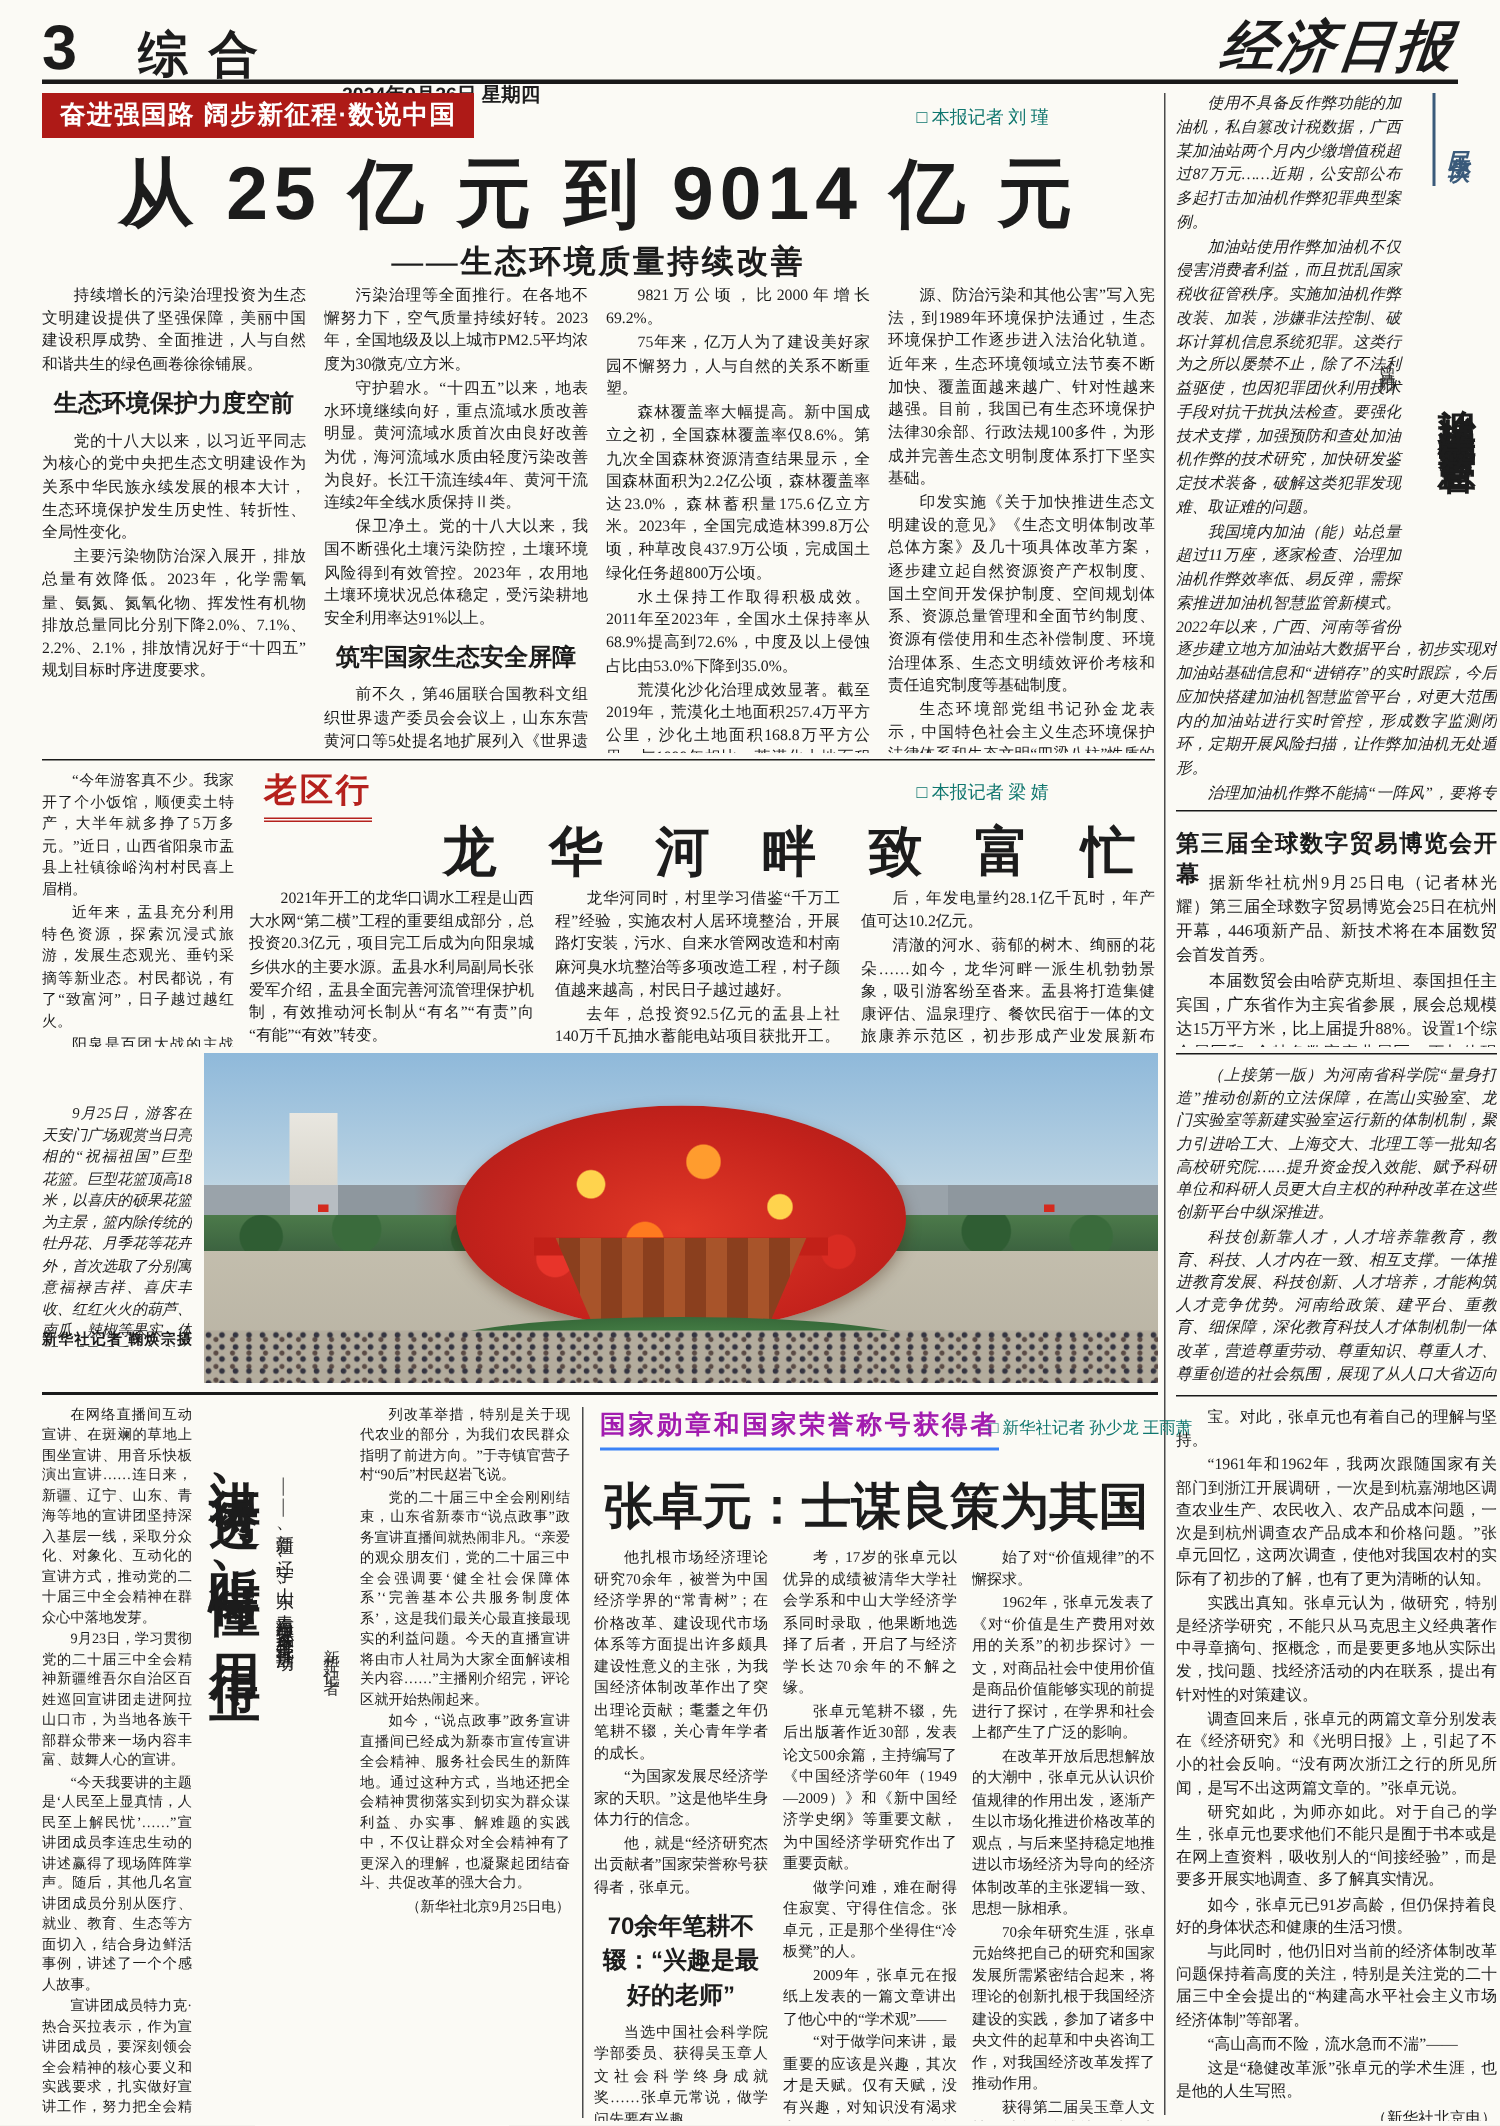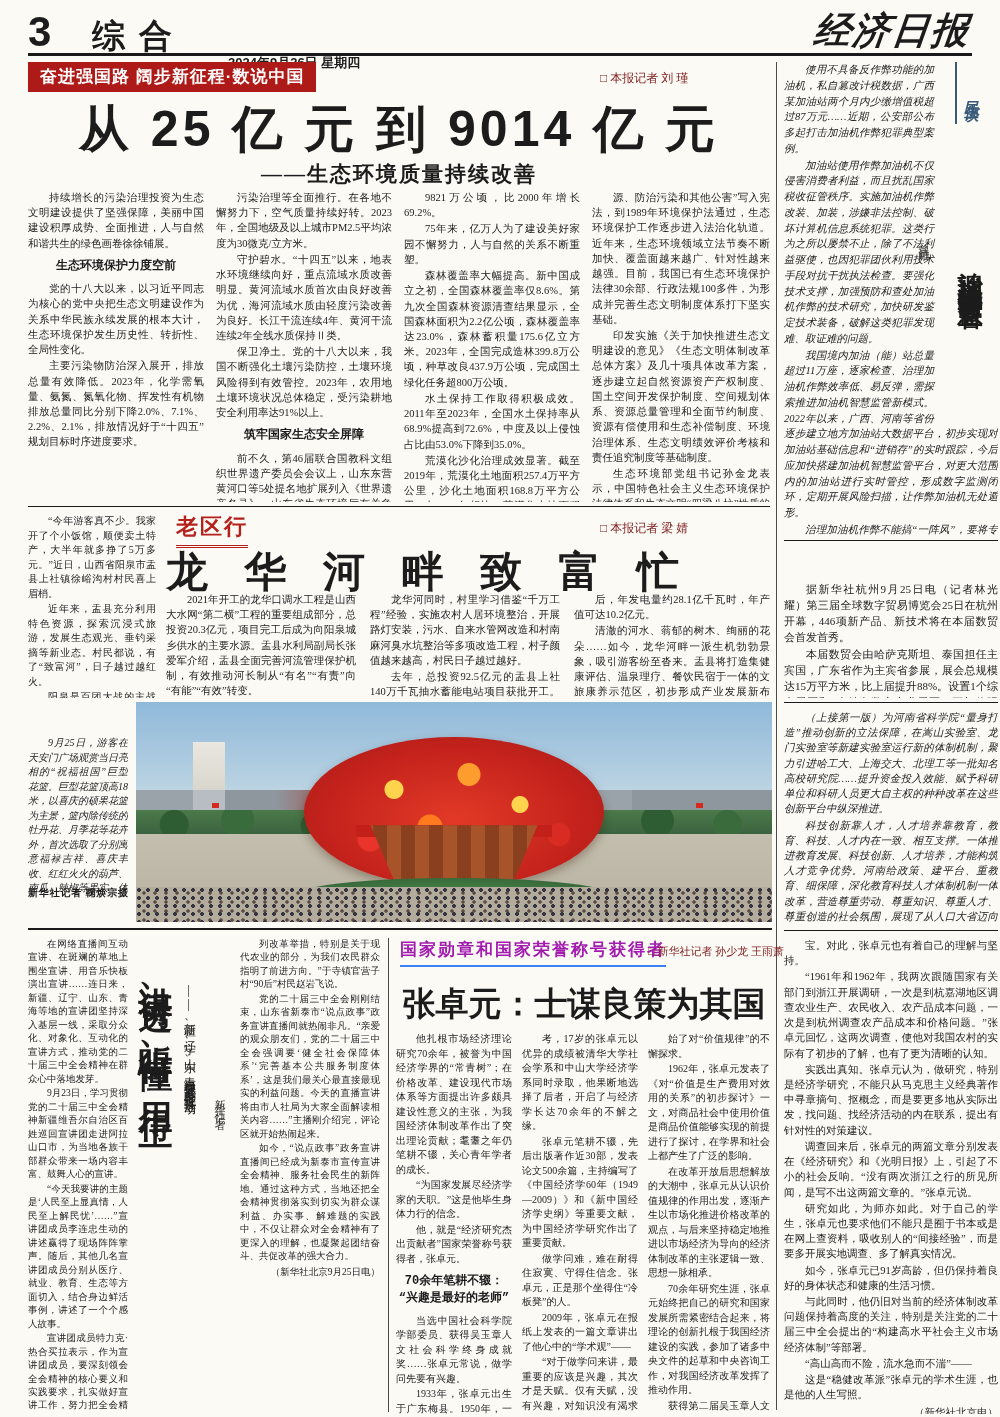--- a/index.html
+++ b/index.html
@@ -9,40 +9,40 @@
   .hrule{position:absolute;background:#1a1a1a;height:1px;}
   .vrule{position:absolute;background:#4a4a4a;width:1px;}
   
   .pagenum{font-family:"Liberation Sans",sans-serif;font-weight:900;font-size:42px;}
   .section-name{font-family:"Liberation Sans",sans-serif;font-weight:900;font-size:33px;letter-spacing:14px;}
   .date{font-family:"Liberation Sans",sans-serif;font-size:13px;font-weight:bold;margin-top:20px;}
   .masthead{font-style:italic;font-weight:bold;font-size:37px;letter-spacing:2px;transform:skewX(-6deg);}
   
   .col{position:absolute;text-align:justify;overflow:hidden;font-size:10.5px;line-height:1.45;}
   .col p.para{margin:0 0 1px;text-indent:2em;}
-  .col p.subh{margin:7px 0 6px;text-indent:0;text-align:center;font-family:Liberation Mono, monospace;font-weight:bold;font-size:12px;}
+  .col p.subh{margin:7px 0 6px;text-indent:0;text-align:center;font-family:Liberation Sans, sans-serif;font-weight:bold;font-size:16px;}
   .col p.pr{margin:2px 0 0;text-indent:0;text-align:right;}
   .kai{font-style:italic;}
   .small{font-size:9.5px;line-height:1.42;}
   
   .banner{background:#ae1a17;color:#fff;font-family:"Liberation Sans",sans-serif;font-weight:bold;font-size:17px;padding:3px 12px 4px;display:inline-block;letter-spacing:1px;}
-  .byline{font-size:12px;color:#7f1d1d;}
+  .byline{font-size:12px;color:#0f766e;margin-left:11px;}
   .lead-headline{font-family:"Liberation Sans",sans-serif;font-weight:900;font-size:50px;letter-spacing:4px;text-align:center;white-space:nowrap;}
   .lead-dek{font-weight:bold;font-size:21px;text-align:center;letter-spacing:2px;}
   
   .ms-wrap{position:absolute;overflow:hidden;}
   .ms-float{float:right;width:56px;height:352px;margin-left:8px;text-align:center;}
   .ms-label{writing-mode:vertical-rl;font-family:"Liberation Sans",sans-serif;font-weight:bold;font-size:15px;color:#3a5a7a;border-left:2px solid #3a5a7a;padding:2px 3px;margin:0 auto 8px;letter-spacing:3px;height:58px;}
   .ms-title{writing-mode:vertical-rl;font-weight:900;font-size:25px;letter-spacing:3px;margin:0 auto;height:275px;}
   .ms-author{position:absolute;writing-mode:vertical-rl;font-size:11px;letter-spacing:4px;color:#333;}
   .ms-body{font-size:10.5px;line-height:1.5;text-align:justify;}
   .ms-body p{margin:0 0 1px;text-indent:2em;}
   
   .lq-label{color:#b5211d;font-weight:900;font-size:22px;letter-spacing:2px;border-bottom:3px double #b5211d;padding-bottom:3px;display:inline-block;}
-  .lq-headline{font-weight:900;font-size:42px;letter-spacing:13px;text-align:left;white-space:nowrap;}
+  .lq-headline{font-weight:900;font-size:36px;letter-spacing:13px;text-align:right;white-space:nowrap;}
   
   .photo{position:absolute;overflow:hidden;background:linear-gradient(#8fb9da 0%,#b9d2e2 38%,#d9e4e9 52%,#c4bfae 56%,#b7b1a2 100%);}
   .ph-monument{position:absolute;left:9%;top:18%;width:5%;height:36%;background:linear-gradient(#e9e7e0,#cfcbc0);}
   .ph-buildings{position:absolute;left:0;top:40%;width:100%;height:12%;background:linear-gradient(90deg,#9aa3aa 0 9%,#b7bdc2 9% 14%,#8e979e 14% 22%,#b02f24 38% 47%,#8e2b20 47% 52%,#9aa3aa 52% 60%,#a7742f 60% 63%,#9aa3aa 63% 78%,#8e979e 78% 100%);}
   .ph-gate-roof{position:absolute;left:36%;top:36%;width:18%;height:6%;background:#7c241b;border-radius:50% 50% 0 0/100% 100% 0 0;}
   .ph-trees{position:absolute;left:0;top:49%;width:100%;height:11%;background:
       radial-gradient(circle at 6% 60%,#2f5d33 0 14px,transparent 15px),
       radial-gradient(circle at 16% 40%,#3a6b3c 0 16px,transparent 17px),
       radial-gradient(circle at 28% 65%,#2f5d33 0 13px,transparent 14px),
       radial-gradient(circle at 70% 55%,#39683a 0 15px,transparent 16px),
@@ -171,20 +171,21 @@
     <div class="ph-flowers"></div>
     <div class="ph-basket-band"></div>
     <div class="ph-basket"></div>
     <div class="ph-shrubs"></div>
     <div class="ph-crowd"></div>
     <div class="ph-flag" style="left:12%;top:46%;"></div>
     <div class="ph-flag" style="left:88%;top:46%;"></div>
   </div>
   <div class="hrule" style="left:28px;top:928px;width:744px;height:2px;"></div>
 
+  <div class="abs shumao-headline" style="left:784px;top:552px;width:214px;">第三届全球数字贸易博览会开幕</div>
   <div class="col" style="left:784px;top:582px;width:214px;height:116px;font-size:11px;">
       <p class="para">据新华社杭州9月25日电（记者林光耀）第三届全球数字贸易博览会25日在杭州开幕，446项新产品、新技术将在本届数贸会首发首秀。</p>
       <p class="para">本届数贸会由哈萨克斯坦、泰国担任主宾国，广东省作为主宾省参展，展会总规模达15万平方米，比上届提升88%。设置1个综合展区和8个特色数字产业展区，更加体现专业化，更聚焦行业热点和发展趋势。32个国家和地区的龙头企业参展，国际企业参展数量和面积占比均超20%。</p>
     </div>
   <div class="hrule" style="left:784px;top:702px;width:214px;"></div>
 
   <div class="col kai" style="left:784px;top:710px;width:214px;height:214px;font-size:10.5px;">
       <p class="para">（上接第一版）为河南省科学院“量身打造”推动创新的立法保障，在嵩山实验室、龙门实验室等新建实验室运行新的体制机制，聚力引进哈工大、上海交大、北理工等一批知名高校研究院……提升资金投入效能、赋予科研单位和科研人员更大自主权的种种改革在这些创新平台中纵深推进。</p>
       <p class="para">科技创新靠人才，人才培养靠教育，教育、科技、人才内在一致、相互支撑。一体推进教育发展、科技创新、人才培养，才能构筑人才竞争优势。河南给政策、建平台、重教育、细保障，深化教育科技人才体制机制一体改革，营造尊重劳动、尊重知识、尊重人才、尊重创造的社会氛围，展现了从人口大省迈向人才强省的奋迅气魄和求才之诚。</p>
     </div>

